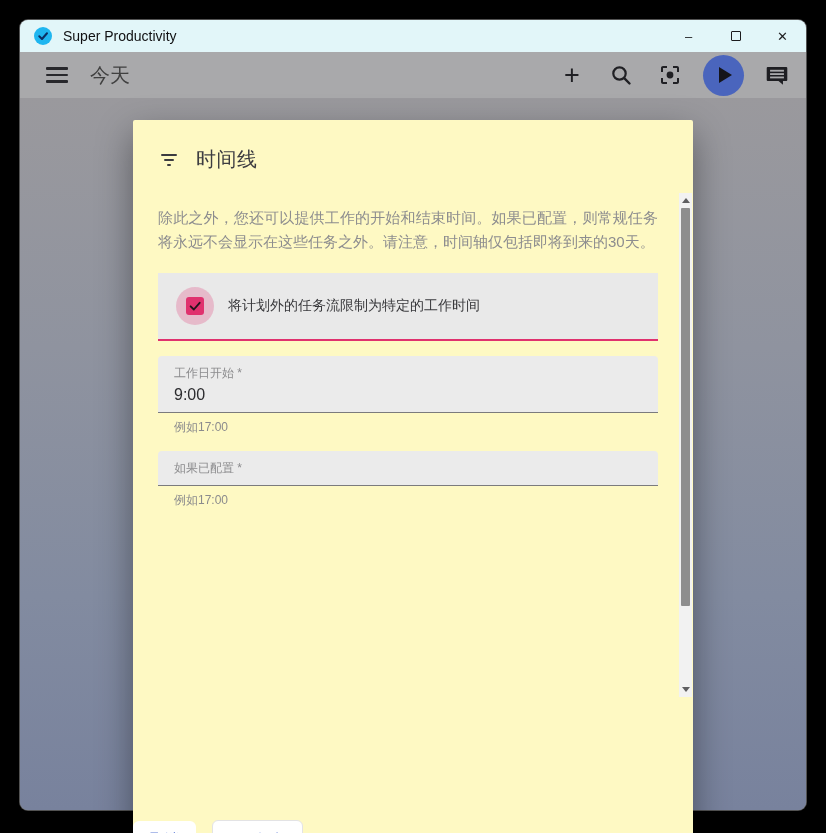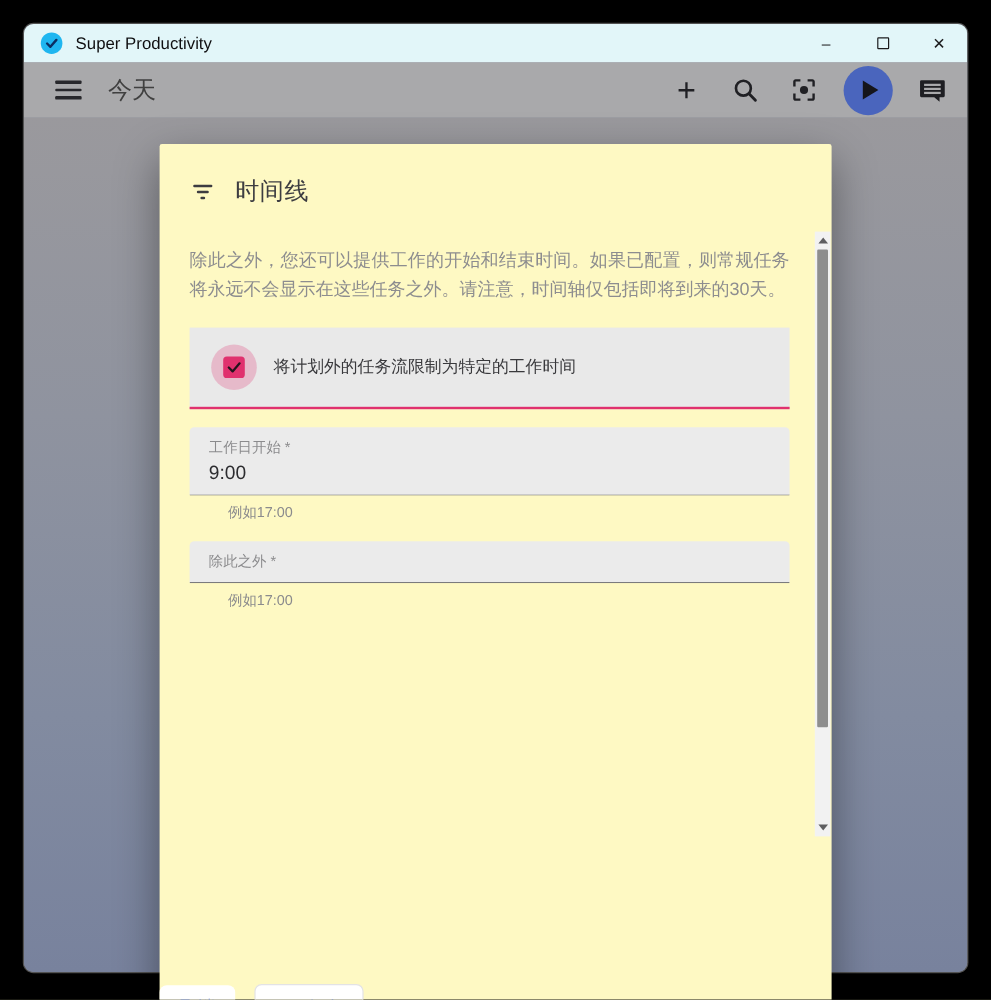--- a/index.html
+++ b/index.html
@@ -69,21 +69,21 @@
   .cb-label { font-size:14px; color:#39393c; margin-left:14px; }
 
   .field { margin-top:15px; }
   .field + .field { margin-top:15px; }
   .field-box { background:#ebebeb; border-radius:4px 4px 0 0;
     border-bottom:1px solid #7b7b7d; padding:9px 16px 8px; }
   .field-label { font-size:12px; color:#8b8b8d; }
   .field-box input { display:block; width:100%; border:0; outline:0; background:transparent;
     font-family:"Liberation Sans", sans-serif; font-size:16px; color:#2c2c2f;
     margin-top:4px; padding:0; }
-  .field-hint { font-size:12px; color:#8b8b8d; margin:6px 0 0 32px; }
+  .field-hint { font-size:12px; color:#8b8b8d; margin:6px 0 0 16px; }
 
   
   .scrollbar { position:absolute; top:73px; right:1px; width:13px; height:504px;
     background:#f2f2f2; }
   .sb-arrow { position:absolute; left:50%; transform:translateX(-50%);
     width:0; height:0; border-left:4px solid transparent; border-right:4px solid transparent; }
   .sb-up { top:5px; border-bottom:5px solid #5f5f61; }
   .sb-down { bottom:5px; border-top:5px solid #5f5f61; }
   .sb-thumb { position:absolute; left:2px; top:15px; width:9px; height:398px;
     background:#8e8e8e; border-radius:1px; }
@@ -186,21 +186,21 @@
       <div class="field">
         <div class="field-box">
           <div class="field-label">工作日开始 *</div>
           <input value="9:00" style="">
         </div>
         <div class="field-hint">例如17:00</div>
       </div>
 
       <div class="field">
         <div class="field-box">
-          <div class="field-label">除此之外 *</div>
+          <div class="field-label">如果已配置 *</div>
         </div>
         <div class="field-hint">例如17:00</div>
       </div>
     </div>
 
     <div class="scrollbar">
       <div class="sb-arrow sb-up"></div>
       <div class="sb-thumb"></div>
       <div class="sb-arrow sb-down"></div>
     </div>

